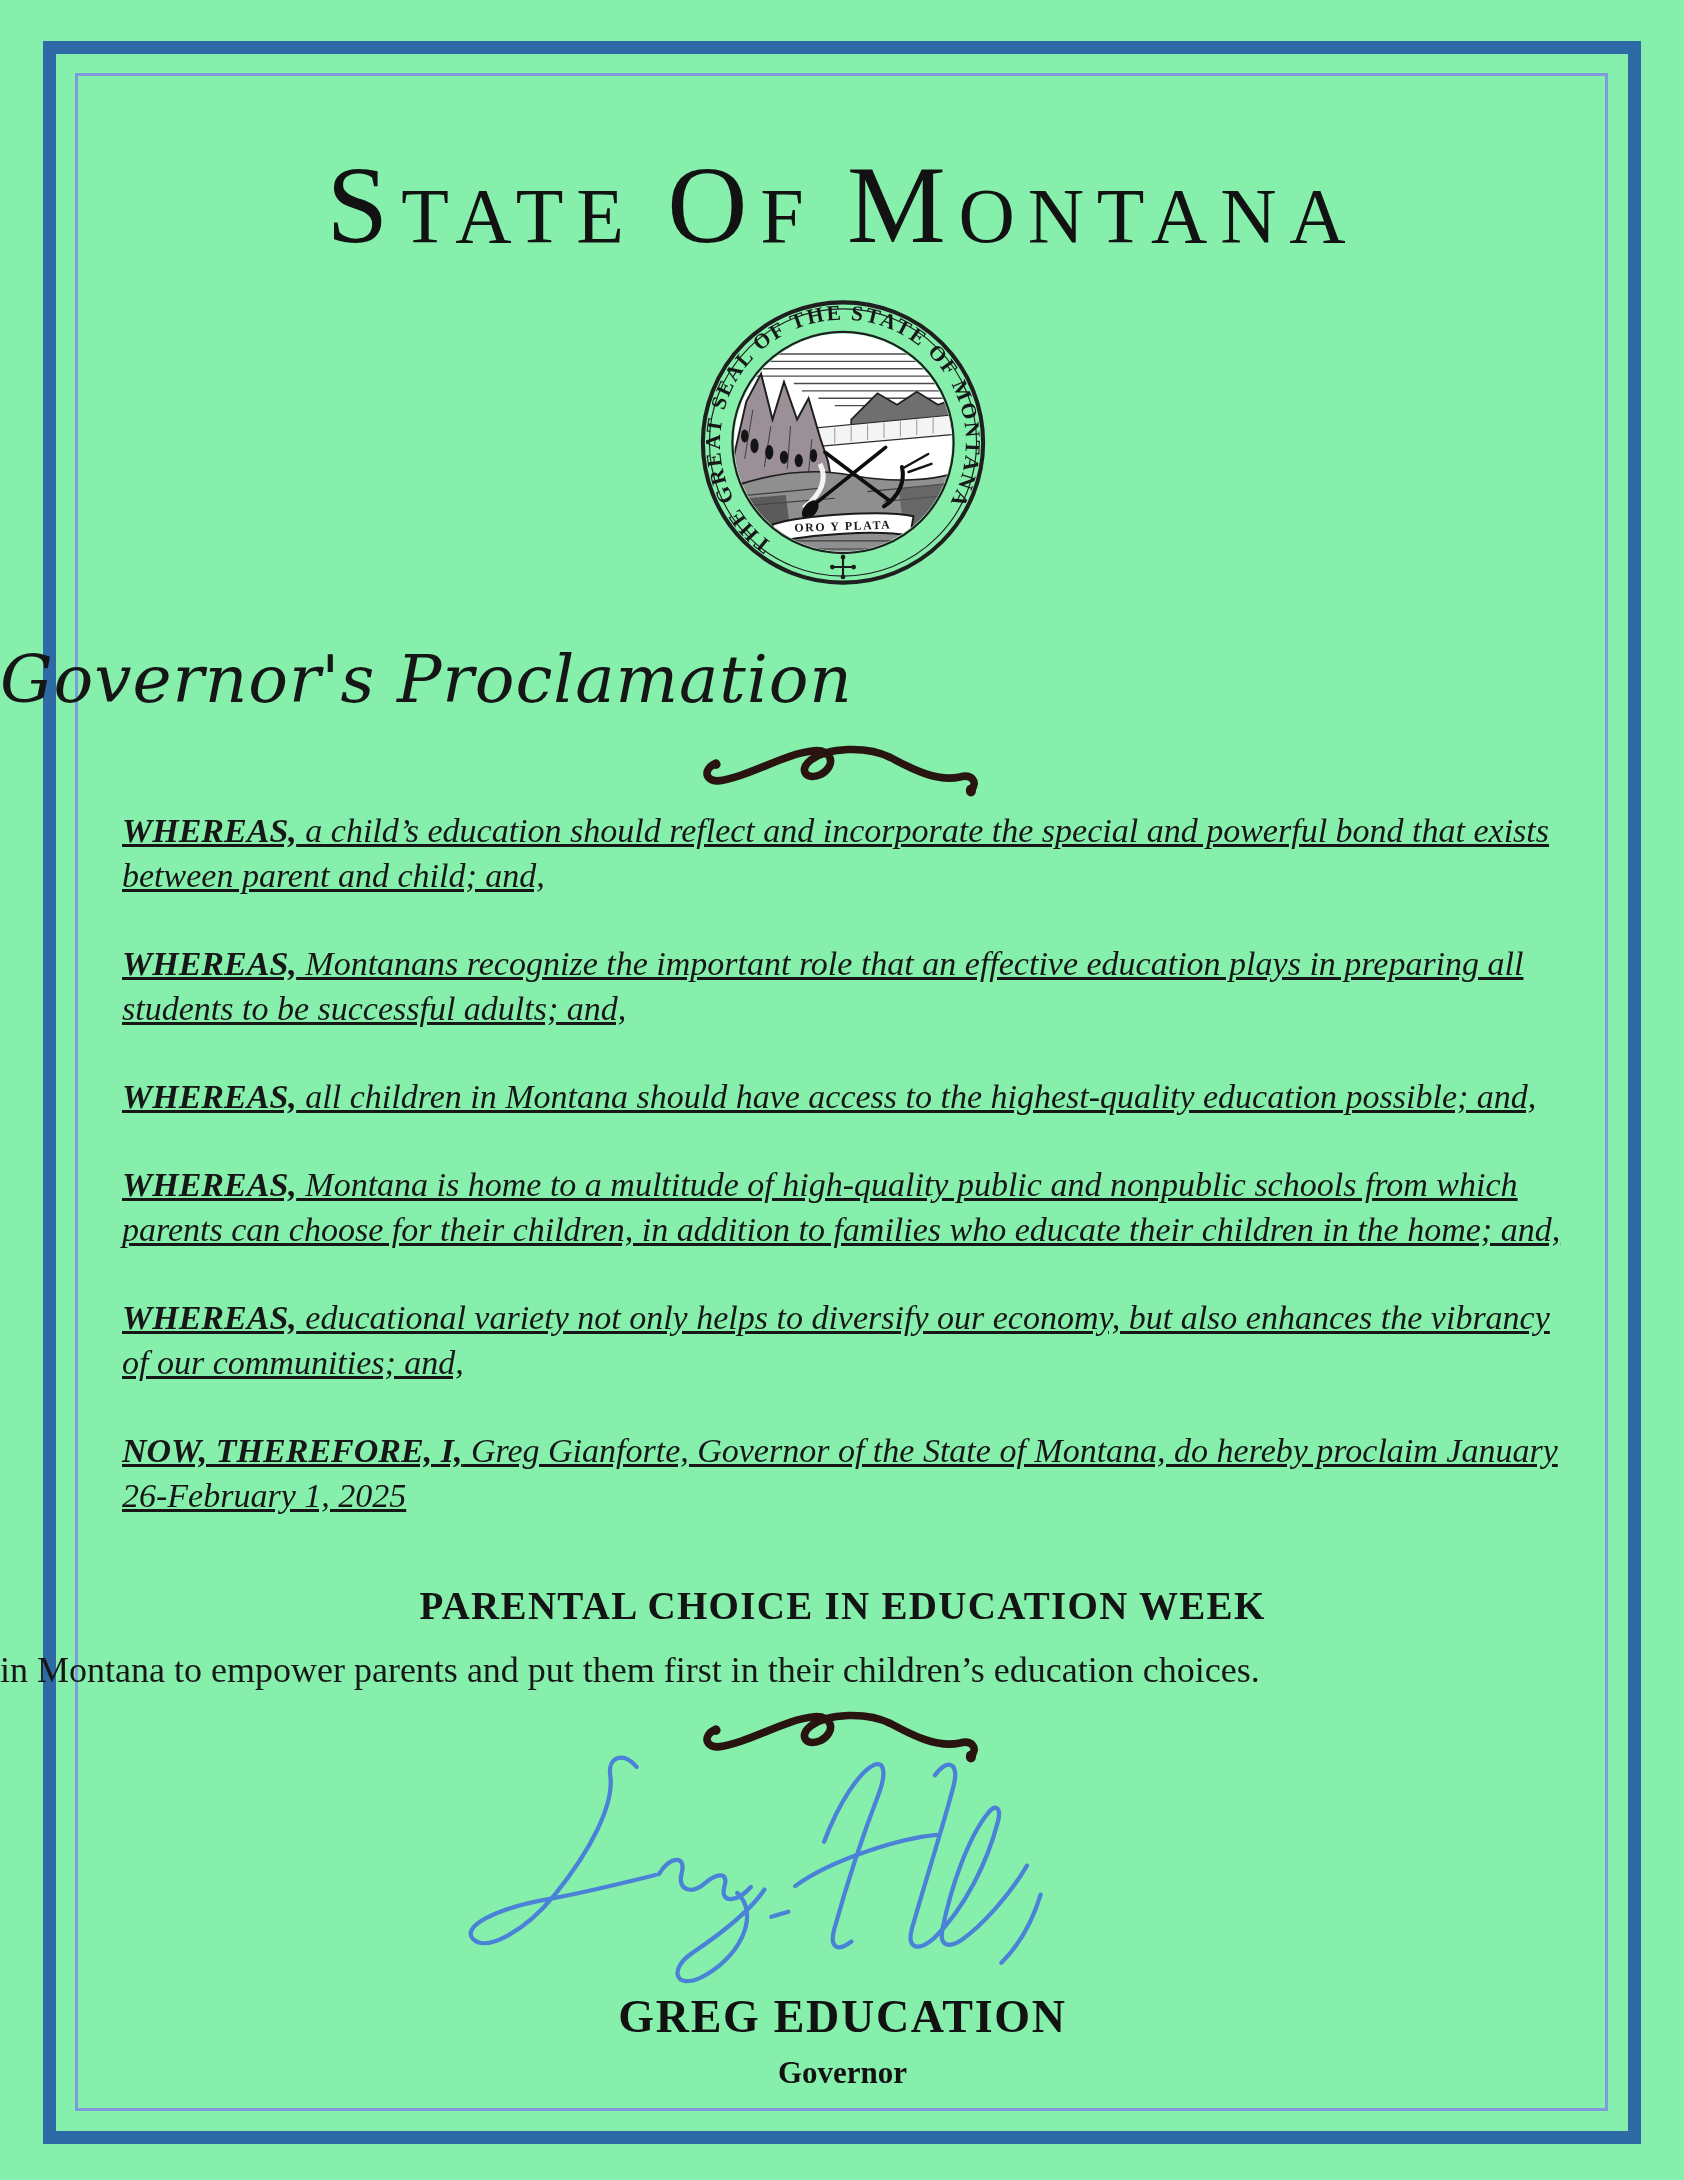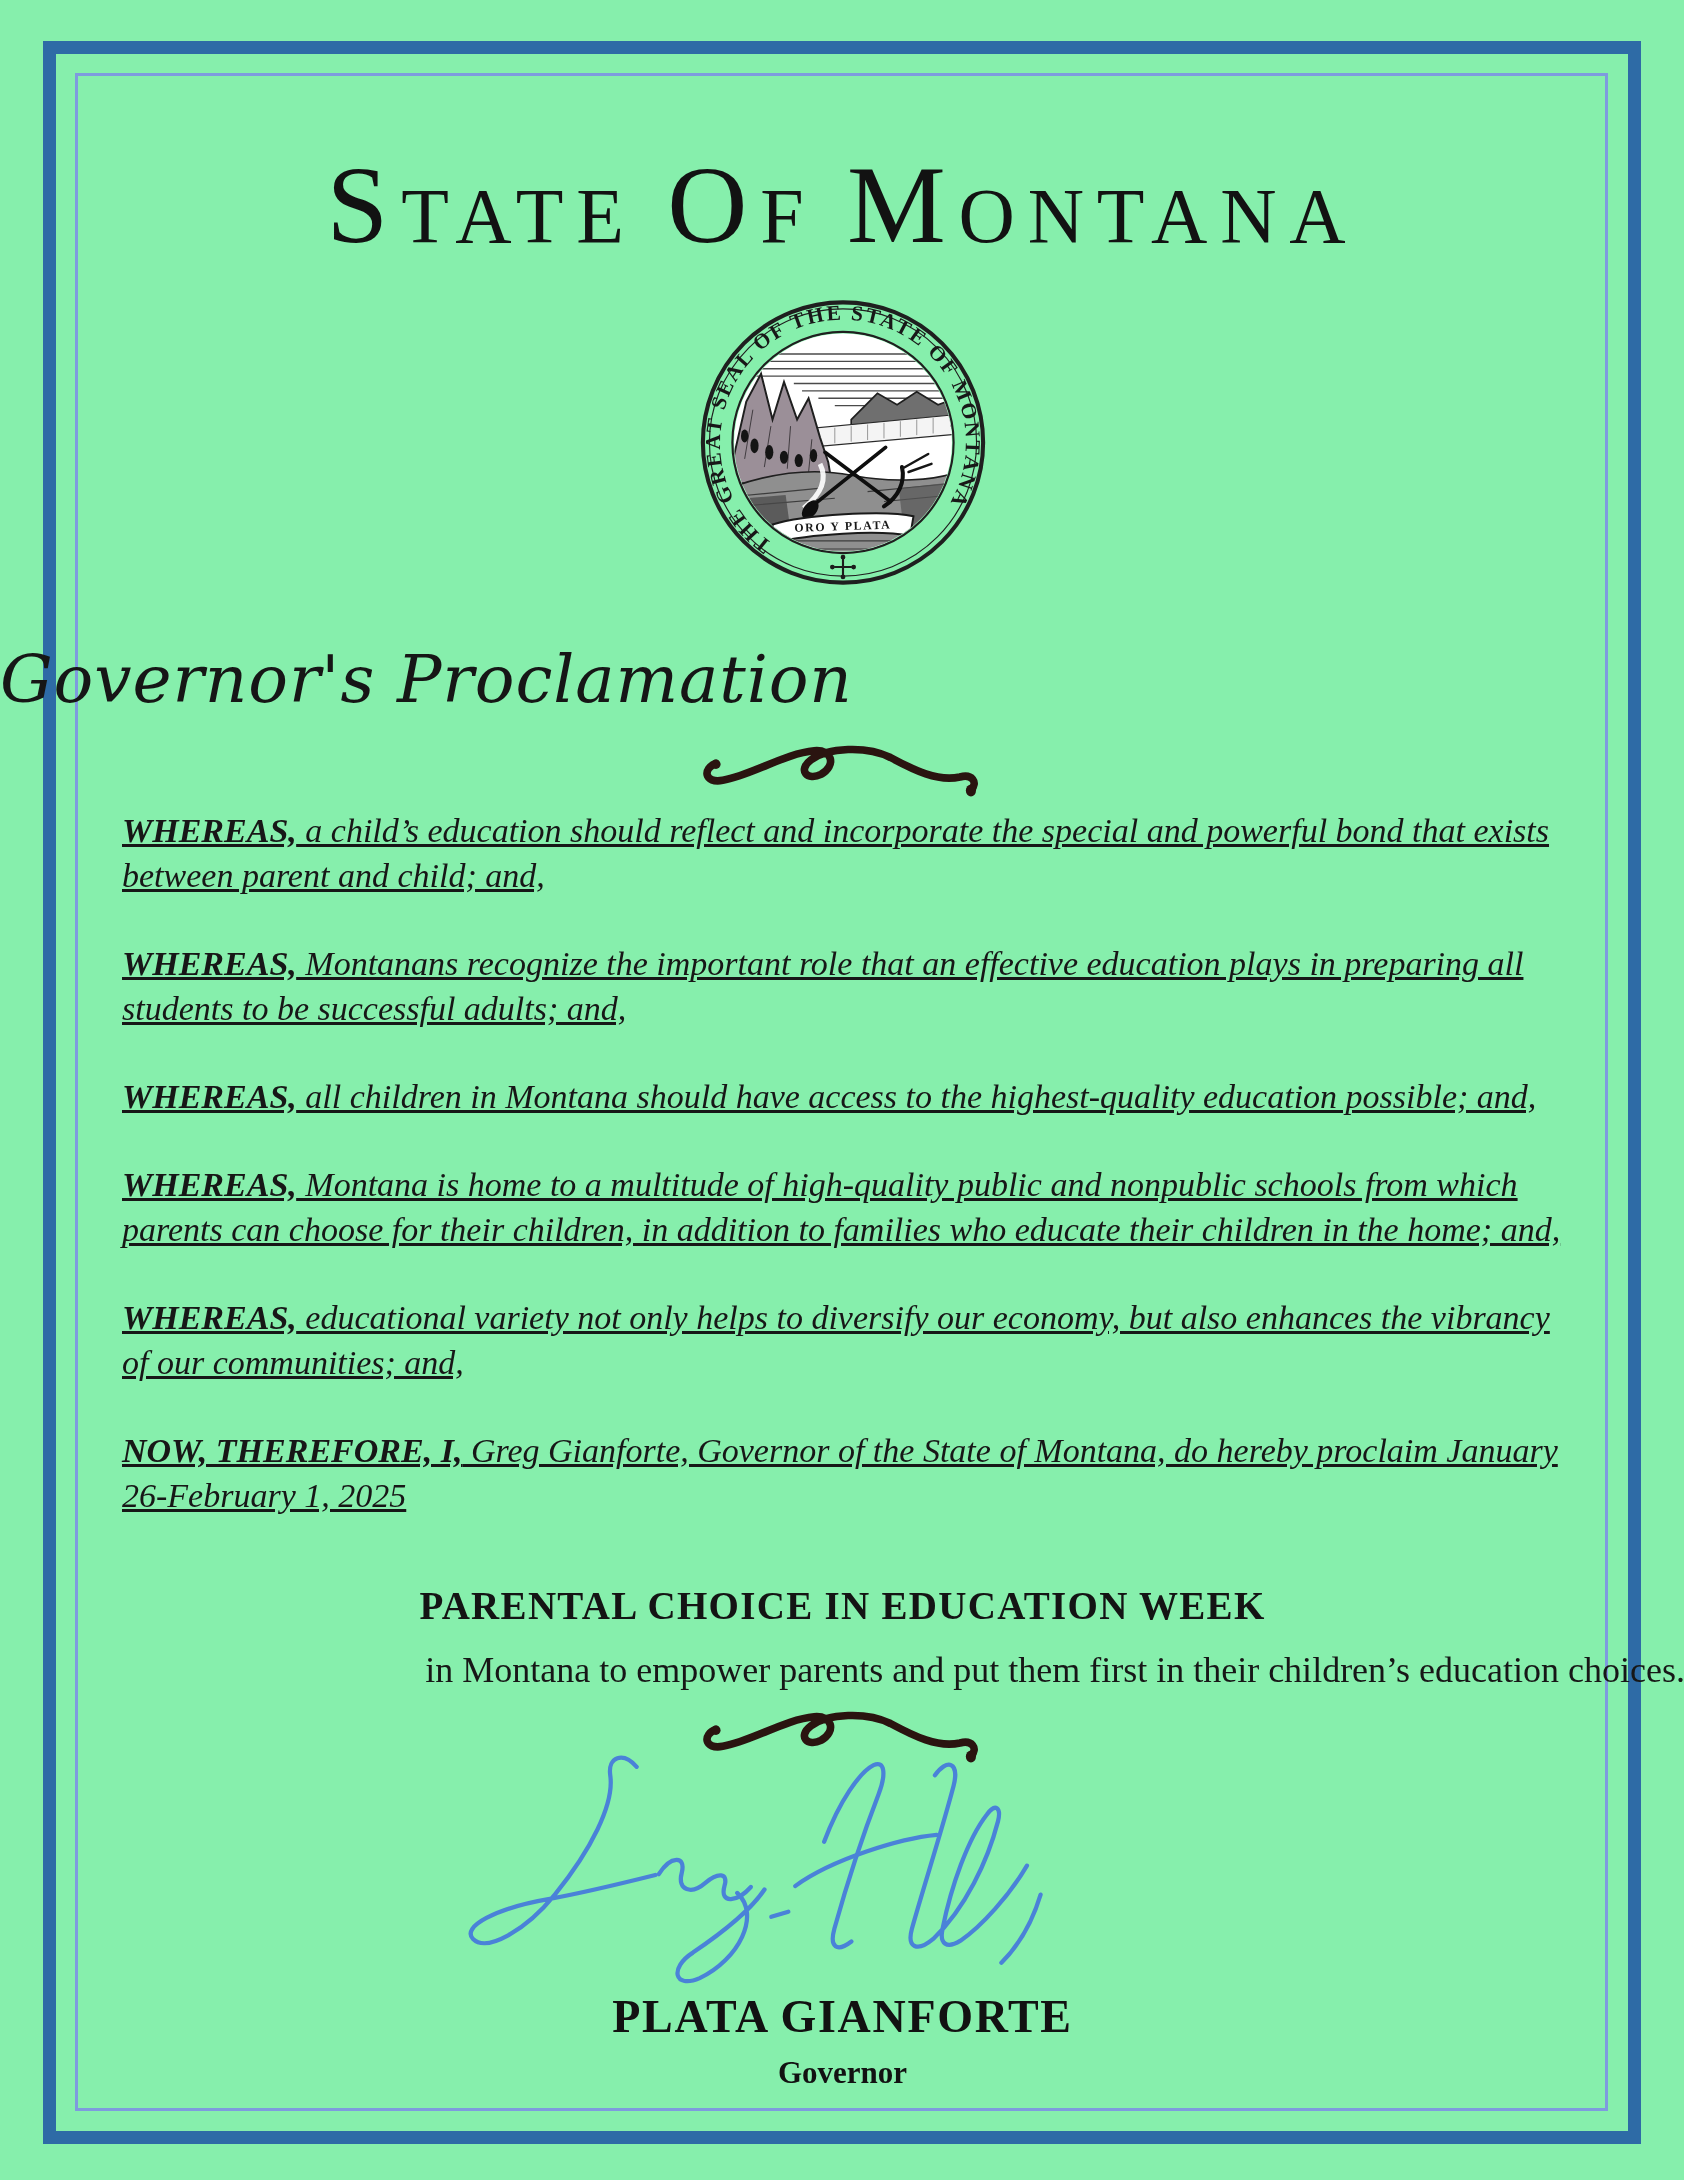--- a/index.html
+++ b/index.html
@@ -52,21 +52,21 @@
     font-style:italic;font-size:34px;line-height:45px;color:#171717;text-decoration:underline;
   }
   .body-text p{margin-bottom:43px;}
   .body-text .lead{font-weight:bold;}
 
   .week-heading{
     position:absolute;top:1583px;left:0;width:100%;text-align:center;
     font-weight:bold;font-size:39px;letter-spacing:1.3px;color:#141414;
   }
   .closing-line{
-    position:absolute;top:1649px;left:0;width:100%;text-align:right;
+    position:absolute;top:1649px;left:0;width:100%;text-align:left;
     font-size:36px;color:#171717;
   }
 
   .signature{position:absolute;top:1748px;left:456px;}
 
   .sig-name{
     position:absolute;top:1990px;left:0;width:100%;text-align:center;
     font-weight:bold;font-size:46px;letter-spacing:1.7px;color:#121212;
   }
   .sig-role{
@@ -234,17 +234,17 @@
         <path d="M 330,170 C 358,196 332,248 286,270 C 256,283 250,258 278,240 C 312,217 346,190 362,166"></path>
         <path d="M 370,198 L 390,192"></path>
         <path d="M 432,110 C 450,62 474,28 490,20 C 503,14 505,30 496,54 C 479,98 458,162 444,212 C 438,234 447,240 464,227"></path>
         <path d="M 398,162 C 442,130 522,106 564,102"></path>
         <path d="M 562,32 C 576,12 591,16 584,44 C 571,94 549,162 535,212 C 529,234 541,240 560,224 C 598,188 624,132 636,86 C 640,70 633,64 623,78 C 601,106 581,162 571,212 C 567,230 576,236 592,226 C 617,209 650,172 670,138"></path>
         <path d="M 640,252 C 661,231 677,202 686,172"></path>
       </g>
     </svg>
   </div>
 
-  <div class="sig-name">PLATA GIANFORTE</div>
+  <div class="sig-name">GREG EDUCATION</div>
   <div class="sig-role">Governor</div>
 
 </div>
 
 
 </body></html>

